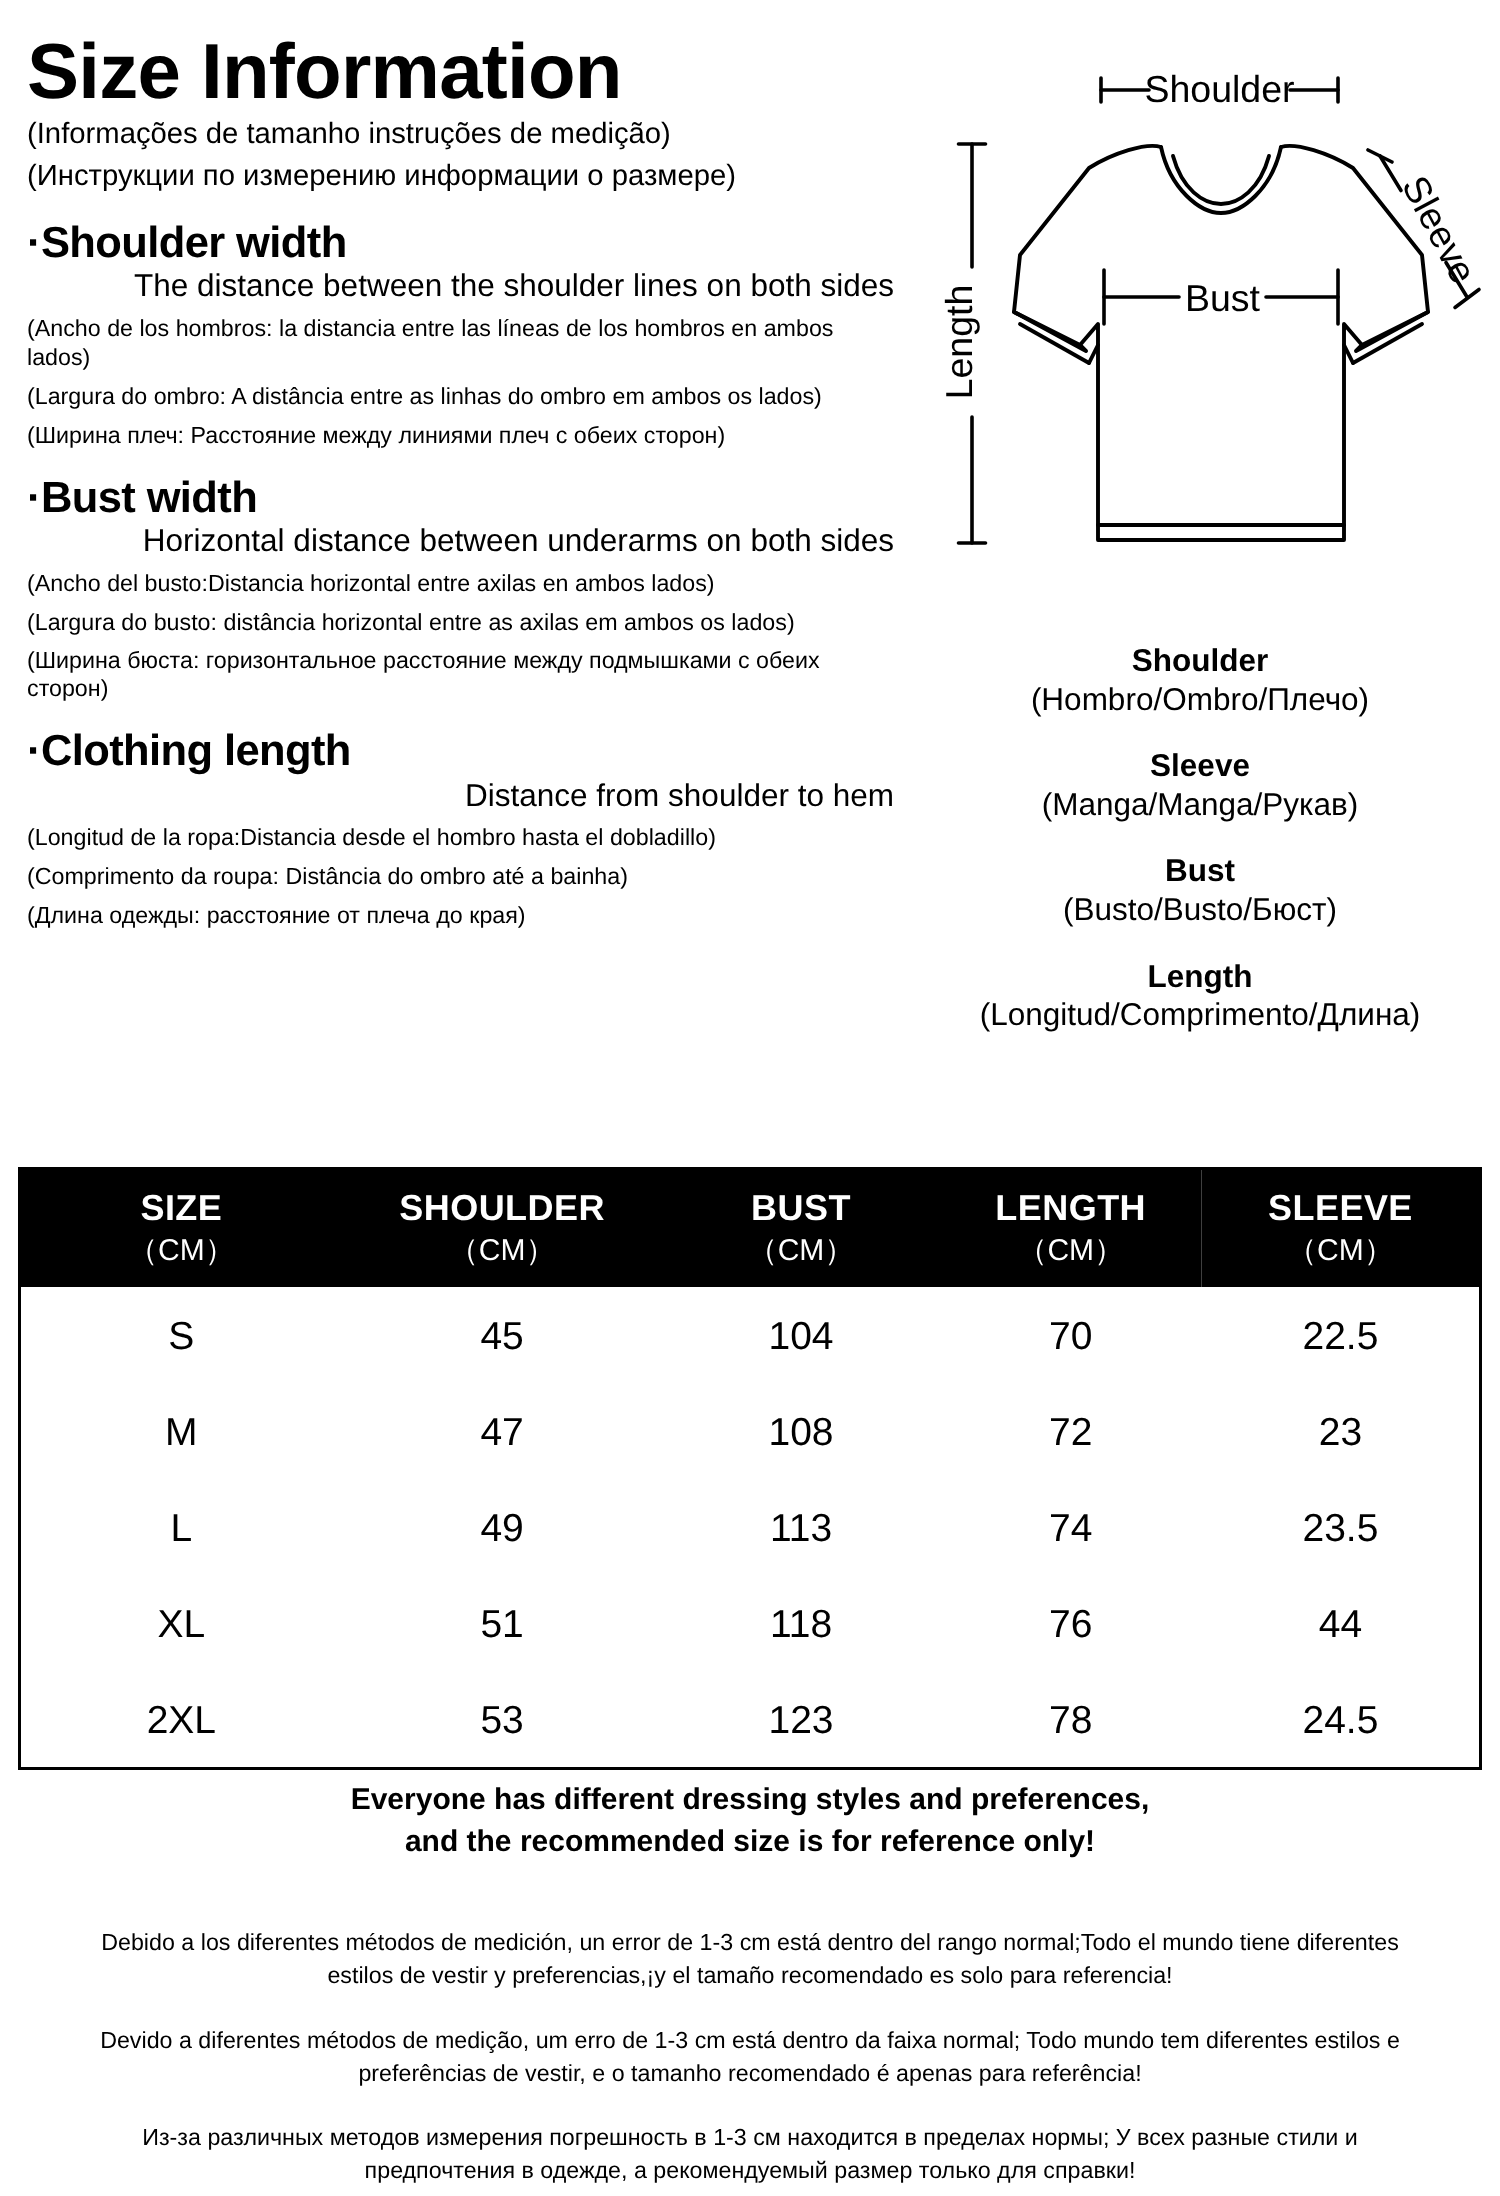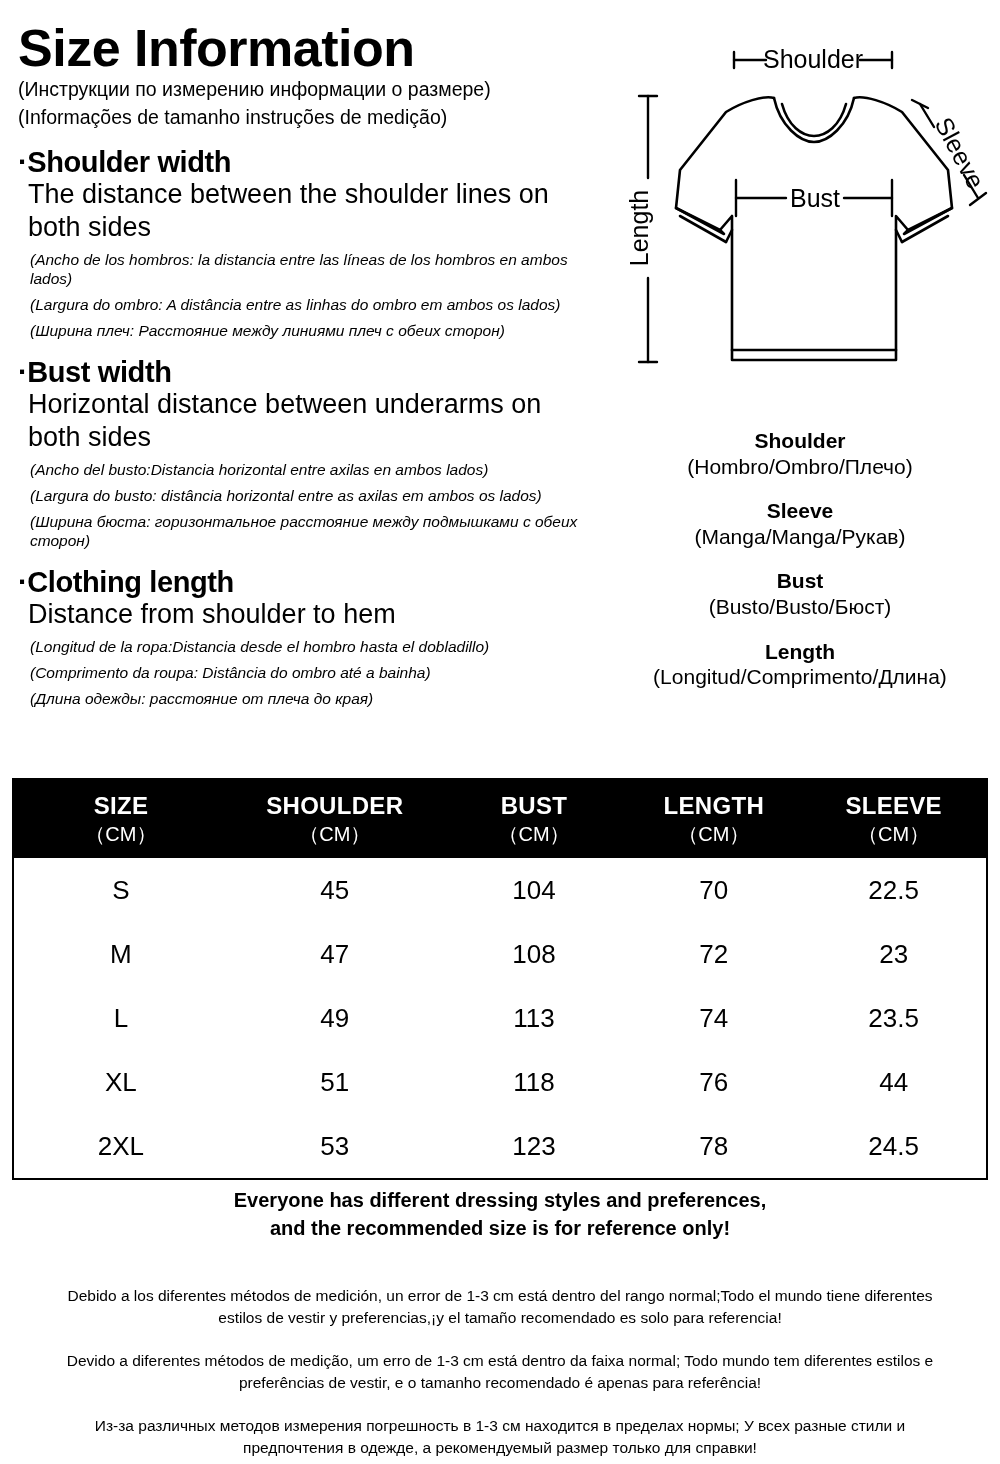--- a/index.html
+++ b/index.html
@@ -39,31 +39,30 @@
   }
 
   .section { margin-top: 16px; }
   .sec-head {
     font-size: 29px;
     font-weight: bold;
     letter-spacing: -0.4px;
     line-height: 1.05;
   }
   .sec-sub {
-    font-size: 27px;
+    font-size: 21px;
     line-height: 1.22;
     margin-left: 10px;
     margin-top: 1px;
+    text-align: right;
   }
   .sec-trans {
     font-size: 15.5px;
     line-height: 1.22;
-    margin-left: 12px;
     margin-top: 7px;
-    font-style: italic;
   }
 
   
   .diagram {
     position: absolute;
     left: 614px; top: 30px;
     width: 380px; height: 385px;
   }
   .diagram svg { width: 100%; height: 100%; display: block; }
 
@@ -150,22 +149,22 @@
   .note-para:last-child { margin-bottom: 0; }
 </style>
 </head>
 <body>
 
 <div class="page">
 
   <div class="left-col">
 
     <div class="title-main">Size Information</div>
+    <div class="title-trans">(Informações de tamanho instruções de medição)</div>
     <div class="title-trans">(Инструкции по измерению информации о размере)</div>
-    <div class="title-trans">(Informações de tamanho instruções de medição)</div>
 
     <div class="section">
       <div class="sec-head">·Shoulder width</div>
       <div class="sec-sub">The distance between the shoulder lines on both sides</div>
       <div class="sec-trans">(Ancho de los hombros: la distancia entre las líneas de los hombros en ambos lados)</div>
       <div class="sec-trans">(Largura do ombro: A distância entre as linhas do ombro em ambos os lados)</div>
       <div class="sec-trans">(Ширина плеч: Расстояние между линиями плеч с обеих сторон)</div>
     </div>
 
     <div class="section">

